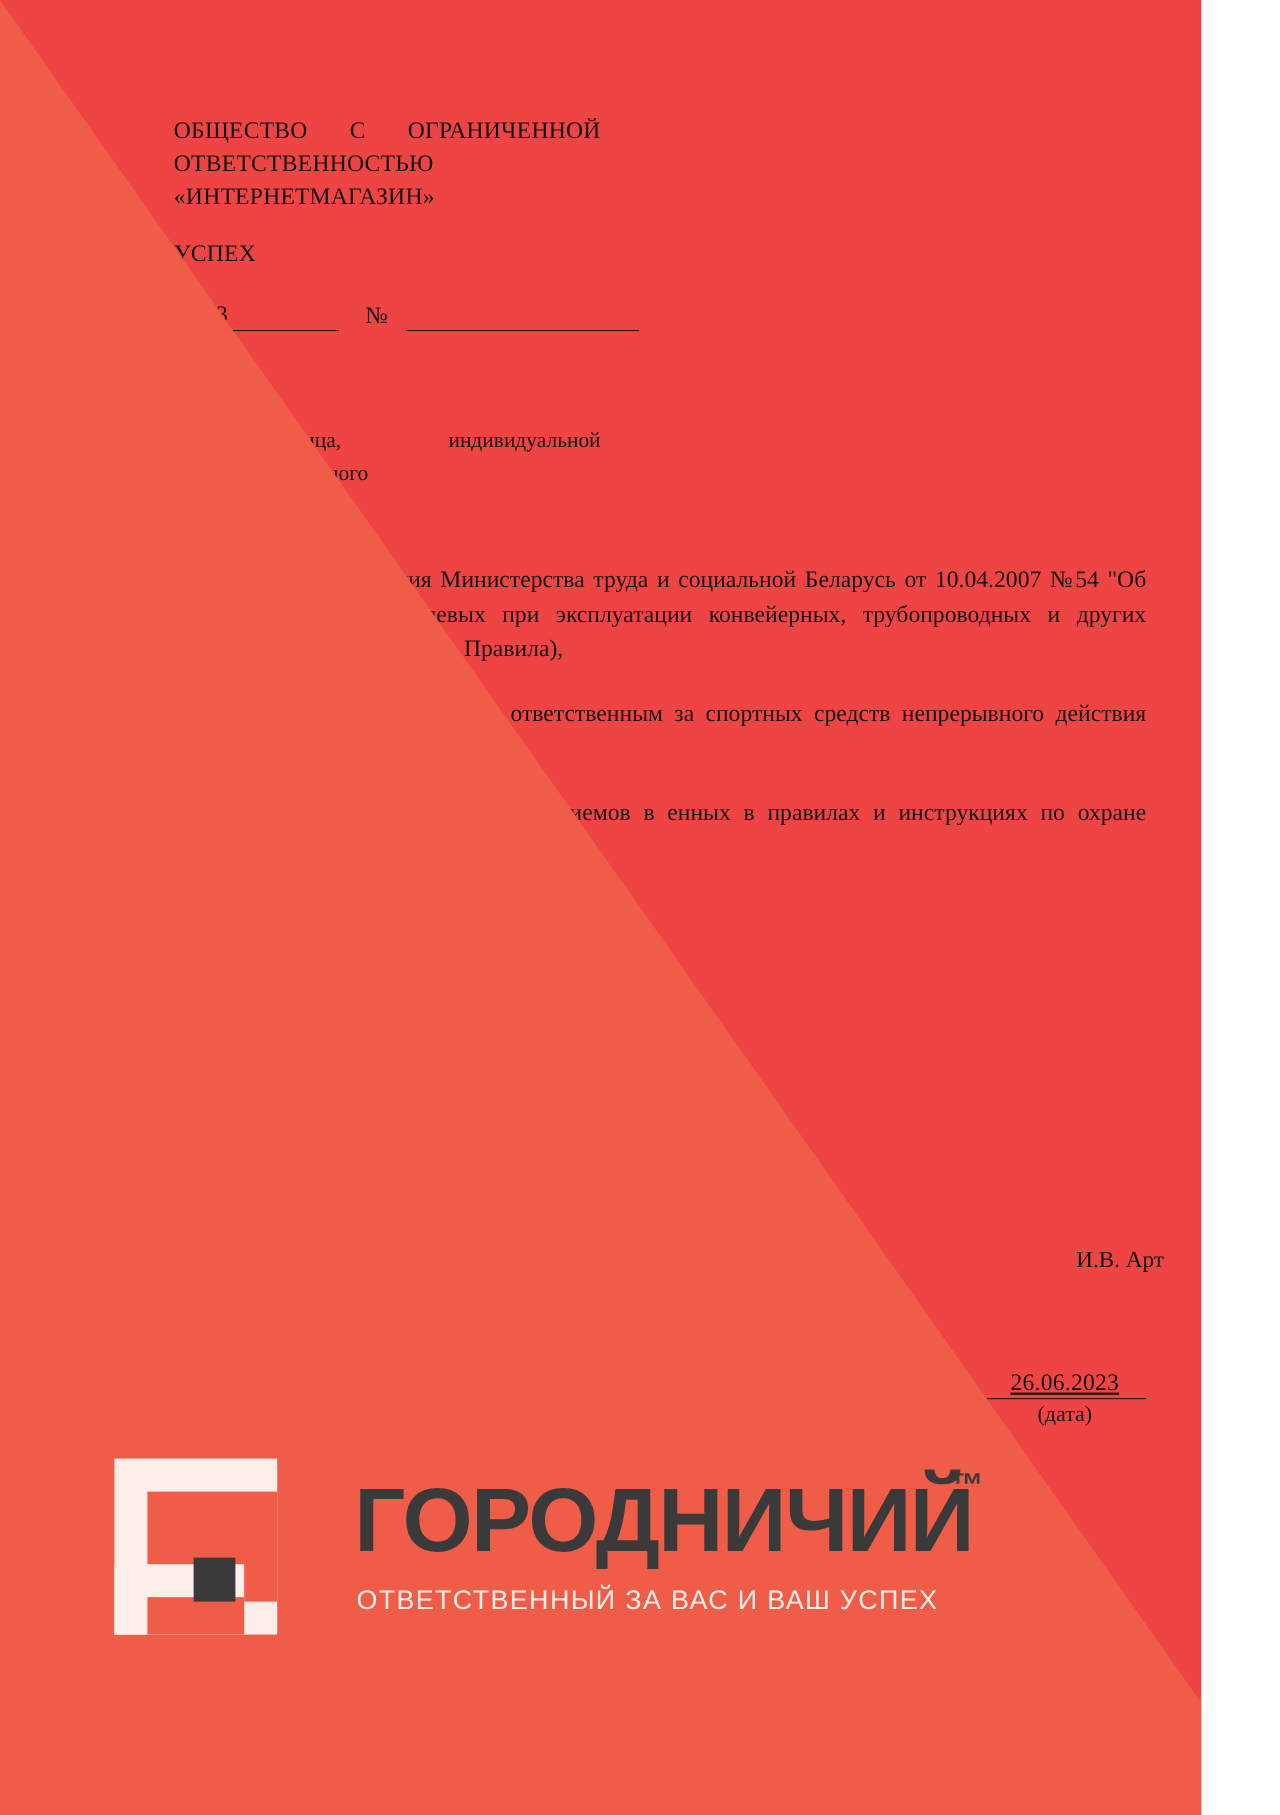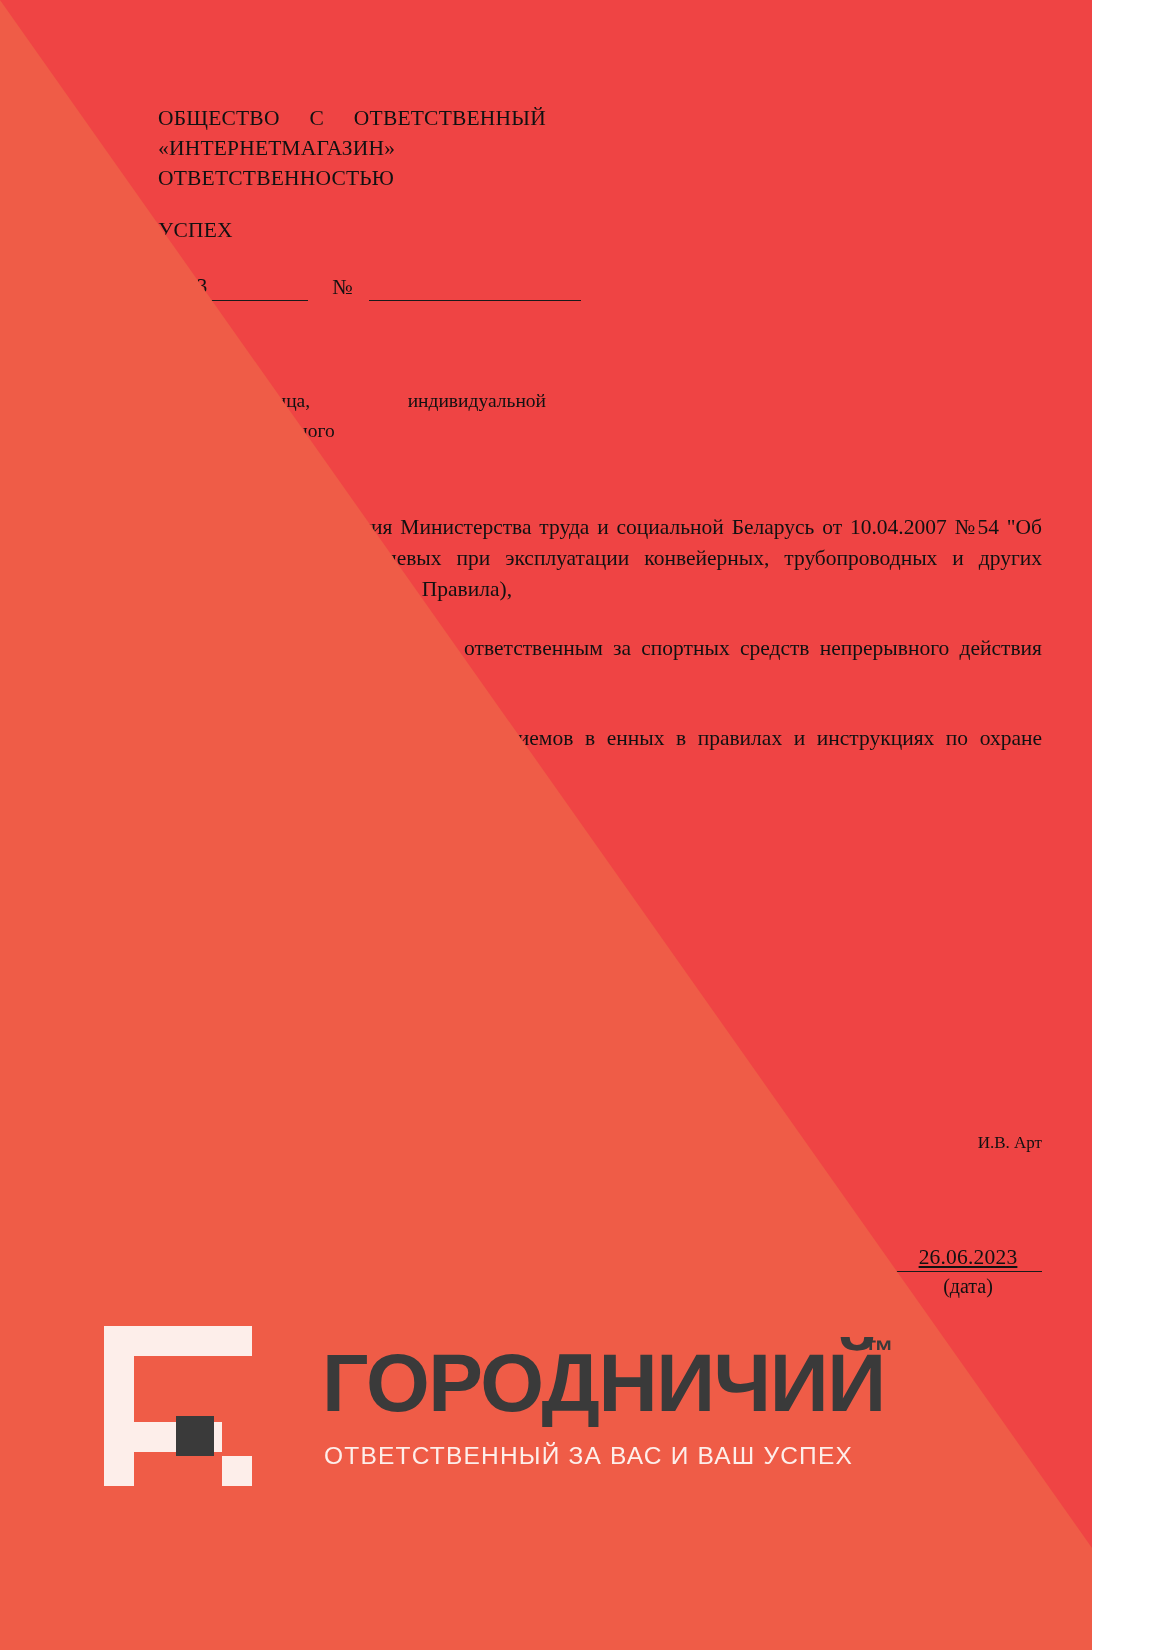--- a/index.html
+++ b/index.html
@@ -108,23 +108,23 @@
     margin-bottom: 28px;
   }
   .listline {
     text-align: justify;
     margin: 0;
   }
   .nojust { text-align: left; }
 
   .sign {
     position: absolute;
-    right: 122px;
+    right: 106px;
     top: 1133px;
-    font-size: 17px;
+    font-size: 21px;
     white-space: nowrap;
   }
 
   .bottom-date {
     position: absolute;
     right: 122px;
     top: 1245px;
     width: 148px;
     text-align: center;
     font-size: 21.5px;
@@ -240,24 +240,24 @@
 <body>
 
 <div class="page">
 
   <div class="doc">
 
     <div class="letterhead">
       <div class="lh-1">
         <span>ОБЩЕСТВО</span>
         <span>С</span>
-        <span>ОТВЕТСТВЕННЫЙ</span>
+        <span>ОГРАНИЧЕННОЙ</span>
       </div>
+      <div>ОТВЕТСТВЕННОСТЬЮ</div>
       <div>«ИНТЕРНЕТМАГАЗИН»</div>
-      <div>ОТВЕТСТВЕННОСТЬЮ</div>
     </div>
 
     <div class="order-word">УСПЕХ</div>
 
     <div class="dateline">
       <span class="date-fill">.2023</span>
       <span class="num-sign">№</span>
       <span class="num-fill"></span>
     </div>
 

